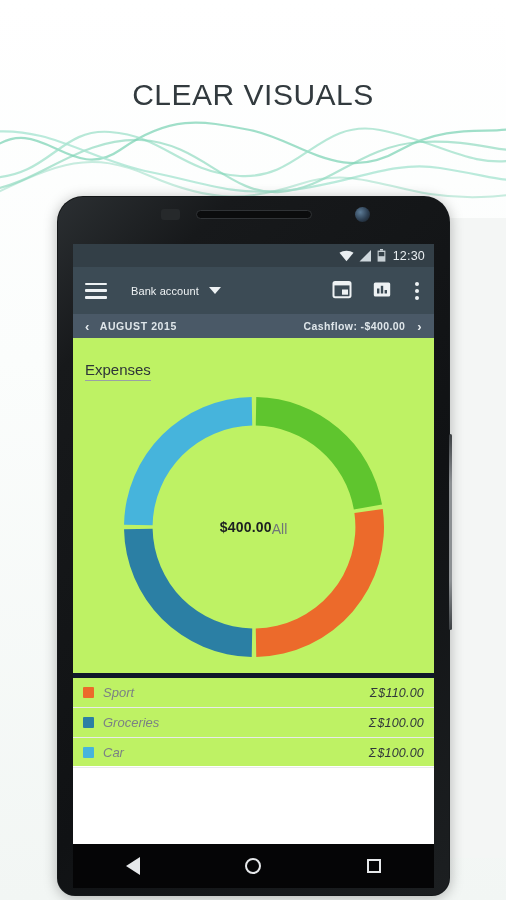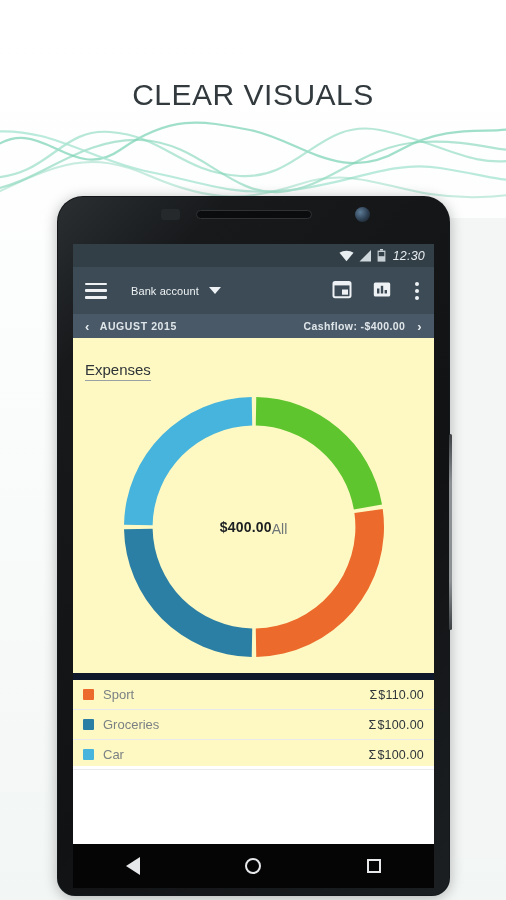--- a/index.html
+++ b/index.html
@@ -128,21 +128,20 @@
 
   
   .status-bar {
     height: 23px;
     background: #333f47;
     display: flex;
     align-items: center;
     justify-content: flex-end;
     padding-right: 9px;
     gap: 5px;
-    font-style: italic;
   }
   .status-bar .si { display: flex; align-items: center; }
   .status-time {
     color: #e9eef1;
     font-size: 12.5px;
     margin-left: 2px;
     letter-spacing: 0.2px;
   }
 
   
@@ -212,21 +211,21 @@
     font-weight: bold;
     padding: 0 4px;
     cursor: pointer;
     line-height: 1;
   }
   .month-label { margin-left: 6px; font-weight: 700; letter-spacing: 0.6px; }
   .cashflow { margin-left: auto; margin-right: 8px; font-weight: 700; font-size: 10.5px; padding-left: 48px; }
 
   
   .content {
-    background: #fef9c3;
+    background: #bef264;
     height: 428px;
     position: relative;
   }
   .section-title {
     font-size: 15px;
     color: #2e3438;
     padding: 12px 0 2px 12px;
     display: inline-block;
     border-bottom: 1px solid #9aa1a5;
     margin-left: 0;
@@ -249,21 +248,21 @@
     flex-direction: row;
     align-items: center;
     justify-content: center;
     pointer-events: none;
   }
   .dc-amount { font-size: 14px; font-weight: 700; color: #1b1f21; letter-spacing: 0.2px; }
   .dc-label { font-size: 14px; color: #6f7679; margin-top: 3px; }
   .dc-pct { font-size: 30px; color: #3a4043; font-weight: 300; margin-top: 1px; letter-spacing: -0.5px; }
 
   
-  .legend { border-top: 7px solid #0f172a; }
+  .legend { border-top: 5px solid #0f172a; font-style: italic; }
   .legend-row {
     height: 30px;
     display: flex;
     align-items: center;
     padding: 0 10px;
     border-bottom: 1px solid #e8eaeb;
     cursor: pointer;
   }
   .swatch {
     width: 11px; height: 11px;

